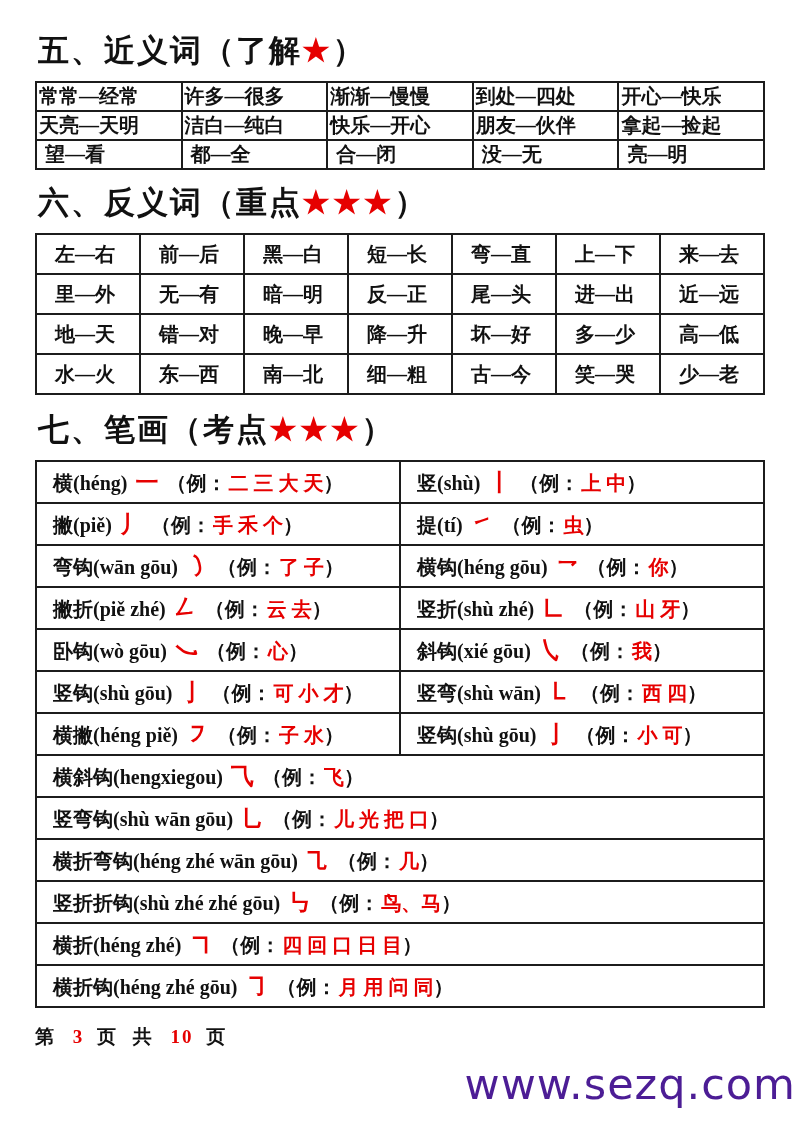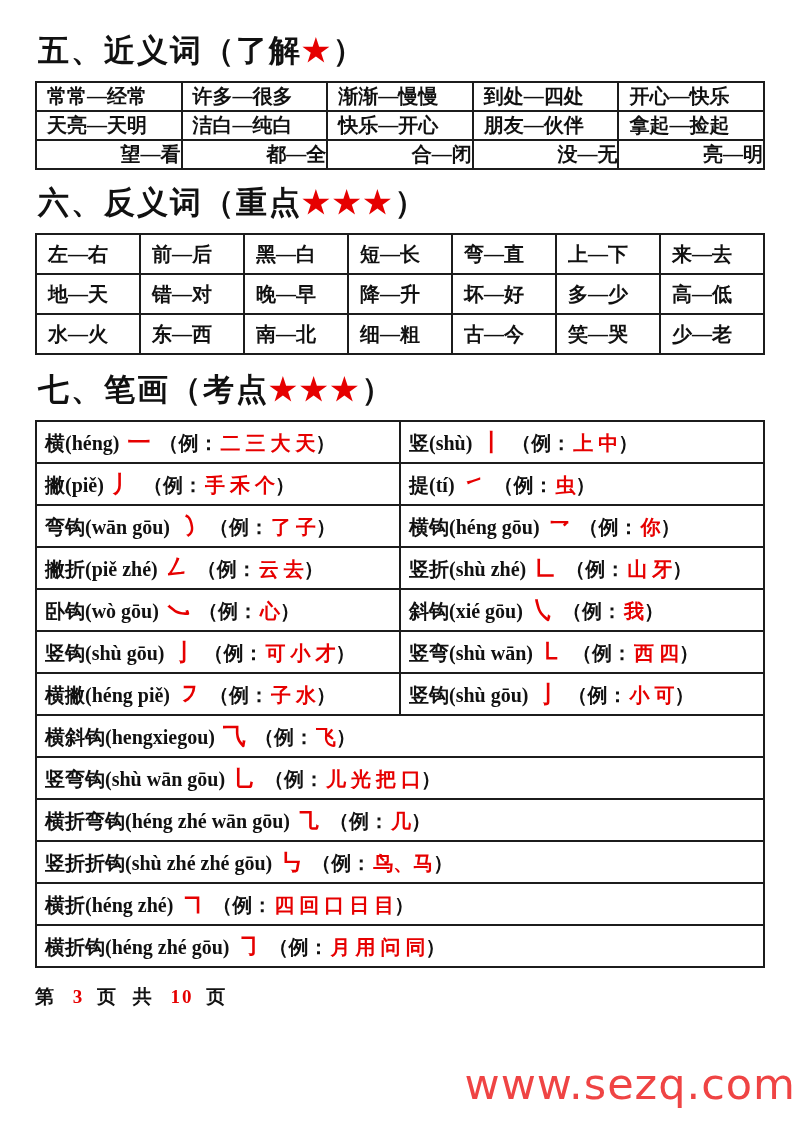--- a/index.html
+++ b/index.html
@@ -17,40 +17,40 @@
     margin:2px 0 9px 3px; color:#111;
   }
   .stars { color:#e60000; letter-spacing:3px; }
   table { border-collapse:collapse; width:100%; table-layout:fixed; }
   td {
     border:2px solid #1c1c1c;
     font-weight:bold; color:#111;
     overflow:hidden; white-space:nowrap;
   }
   
-  .t5 td { height:29px; font-size:20px; padding-left:10px; }
-  .t5 td.center { text-align:right; padding-left:8px;margin-left:33px; }
+  .t5 td { height:29px; font-size:20px; padding-left:2px; }
+  .t5 td.center { text-align:left; padding-left:8px;margin-left:33px; }
   .t5 { margin-bottom:12px; }
   
-  .t6 td { height:40px; font-size:20px; padding-left:11px; }
+  .t6 td { height:40px; font-size:20px; padding-left:18px; }
   .t6 { margin-bottom:14px; }
   
-  .t7 td { height:42px; font-size:20px; padding-left:8px; font-weight:600; }
+  .t7 td { height:42px; font-size:20px; padding-left:16px; font-weight:600; }
   .red { color:#e60000; }
   .stroke-glyph { font-size:23px; font-weight:bold; margin:0 8px 0 8px; }
   .exopen { margin-right:2px; }
   .footer {
     margin-top:16px; 
     font-size:19px; font-weight:bold; letter-spacing:6px; color:#111;
   }
   .footer .red { letter-spacing:2px; padding:0 2px; }
   .watermark {
     position:absolute; right:4px; bottom:22px;
     font-family:"DejaVu Sans","Liberation Sans",sans-serif;
-    font-size:43px; color:#ef4444; letter-spacing:1px;
+    font-size:43px; color:#4c1d95; letter-spacing:1px;
     pointer-events:none;
   }
 </style>
 </head>
 <body>
 
 <div class="title"><span>五、近义词（了解</span><span class="stars">★</span><span>）</span></div>
 
 <table class="t5">
   <tbody>
@@ -83,20 +83,29 @@
 <table class="t6">
   <tbody>
       <tr>
         <td>左—右</td>
         <td>前—后</td>
         <td>黑—白</td>
         <td>短—长</td>
         <td>弯—直</td>
         <td>上—下</td>
         <td>来—去</td>
+      </tr>
+      <tr>
+        <td>里—外</td>
+        <td>无—有</td>
+        <td>暗—明</td>
+        <td>反—正</td>
+        <td>尾—头</td>
+        <td>进—出</td>
+        <td>近—远</td>
       </tr>
       <tr>
         <td>地—天</td>
         <td>错—对</td>
         <td>晚—早</td>
         <td>降—升</td>
         <td>坏—好</td>
         <td>多—少</td>
         <td>高—低</td>
       </tr>

